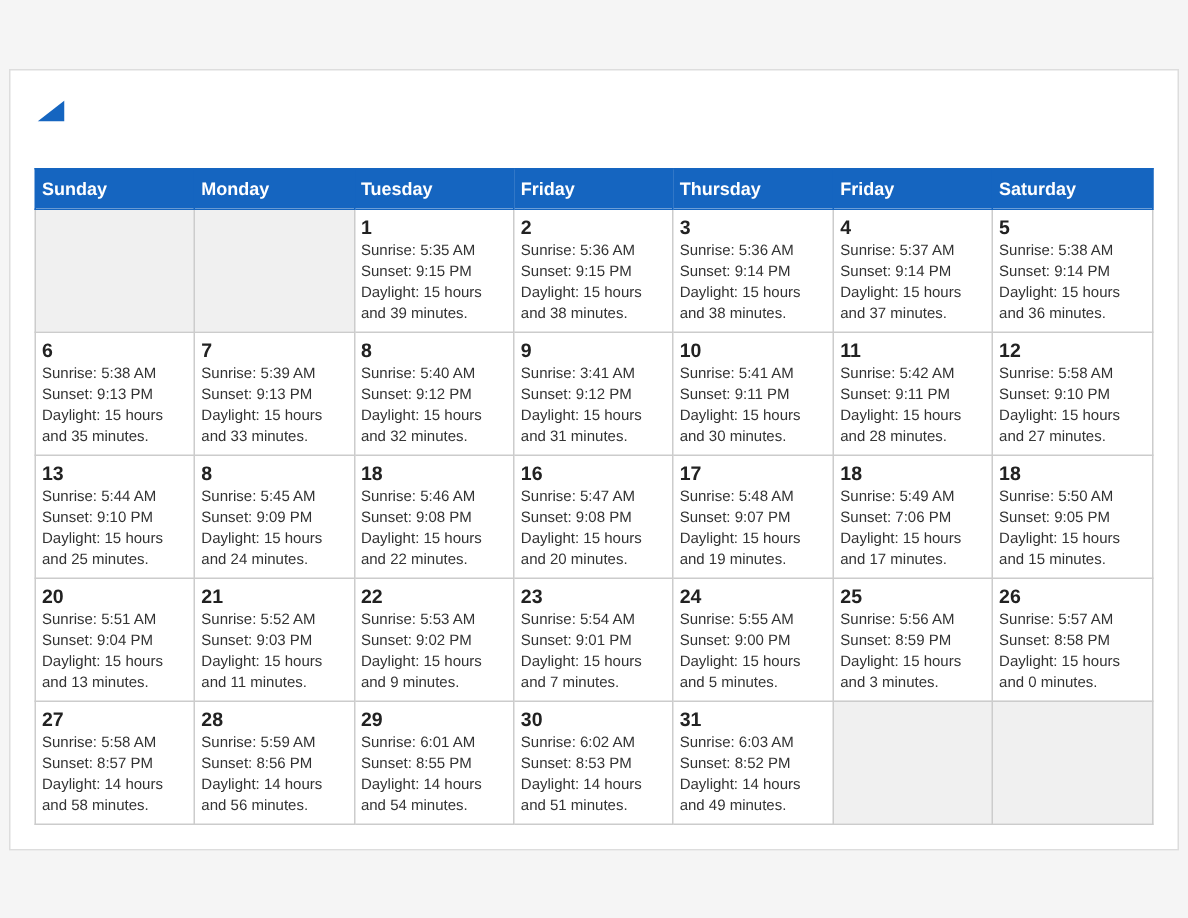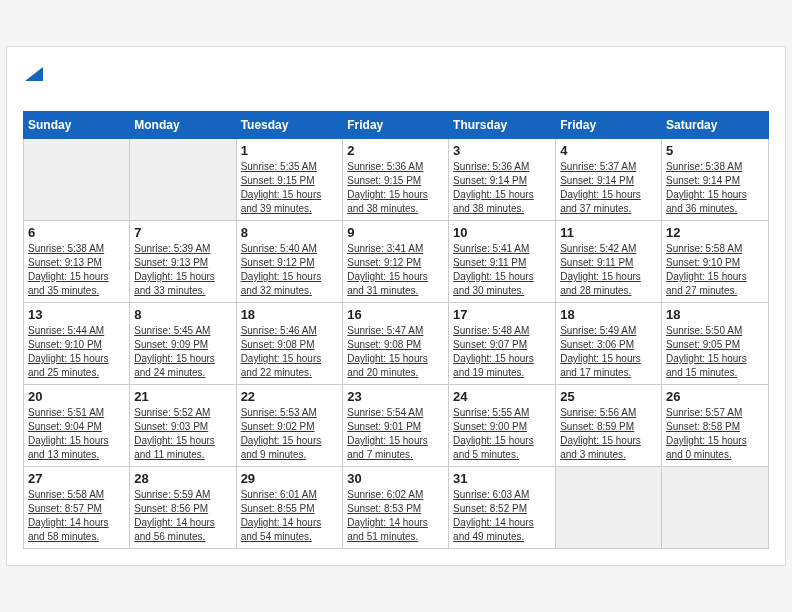--- a/index.html
+++ b/index.html
@@ -89,21 +89,20 @@
     .day-num {
       font-weight: bold;
       font-size: 13px;
       margin-bottom: 2px;
       display: block;
     }
     .day-info {
       font-size: 10px;
       line-height: 1.4;
       color: #333;
-      text-decoration: underline;
     }
   </style>
 </head>
 <body>
 
 <div class="calendar-container">
   <div class="header-row">
     <div class="logo">
       <div class="logo-top">
         <span class="logo-general"></span>
@@ -258,21 +257,21 @@
           <td>
             <span class="day-num">17</span>
             <div class="day-info">Sunrise: 5:48 AM
 Sunset: 9:07 PM
 Daylight: 15 hours
 and 19 minutes.</div>
           </td>
           <td>
             <span class="day-num">18</span>
             <div class="day-info">Sunrise: 5:49 AM
-Sunset: 3:06 PM
+Sunset: 7:06 PM
 Daylight: 15 hours
 and 17 minutes.</div>
           </td>
           <td>
             <span class="day-num">18</span>
             <div class="day-info">Sunrise: 5:50 AM
 Sunset: 9:05 PM
 Daylight: 15 hours
 and 15 minutes.</div>
           </td>

